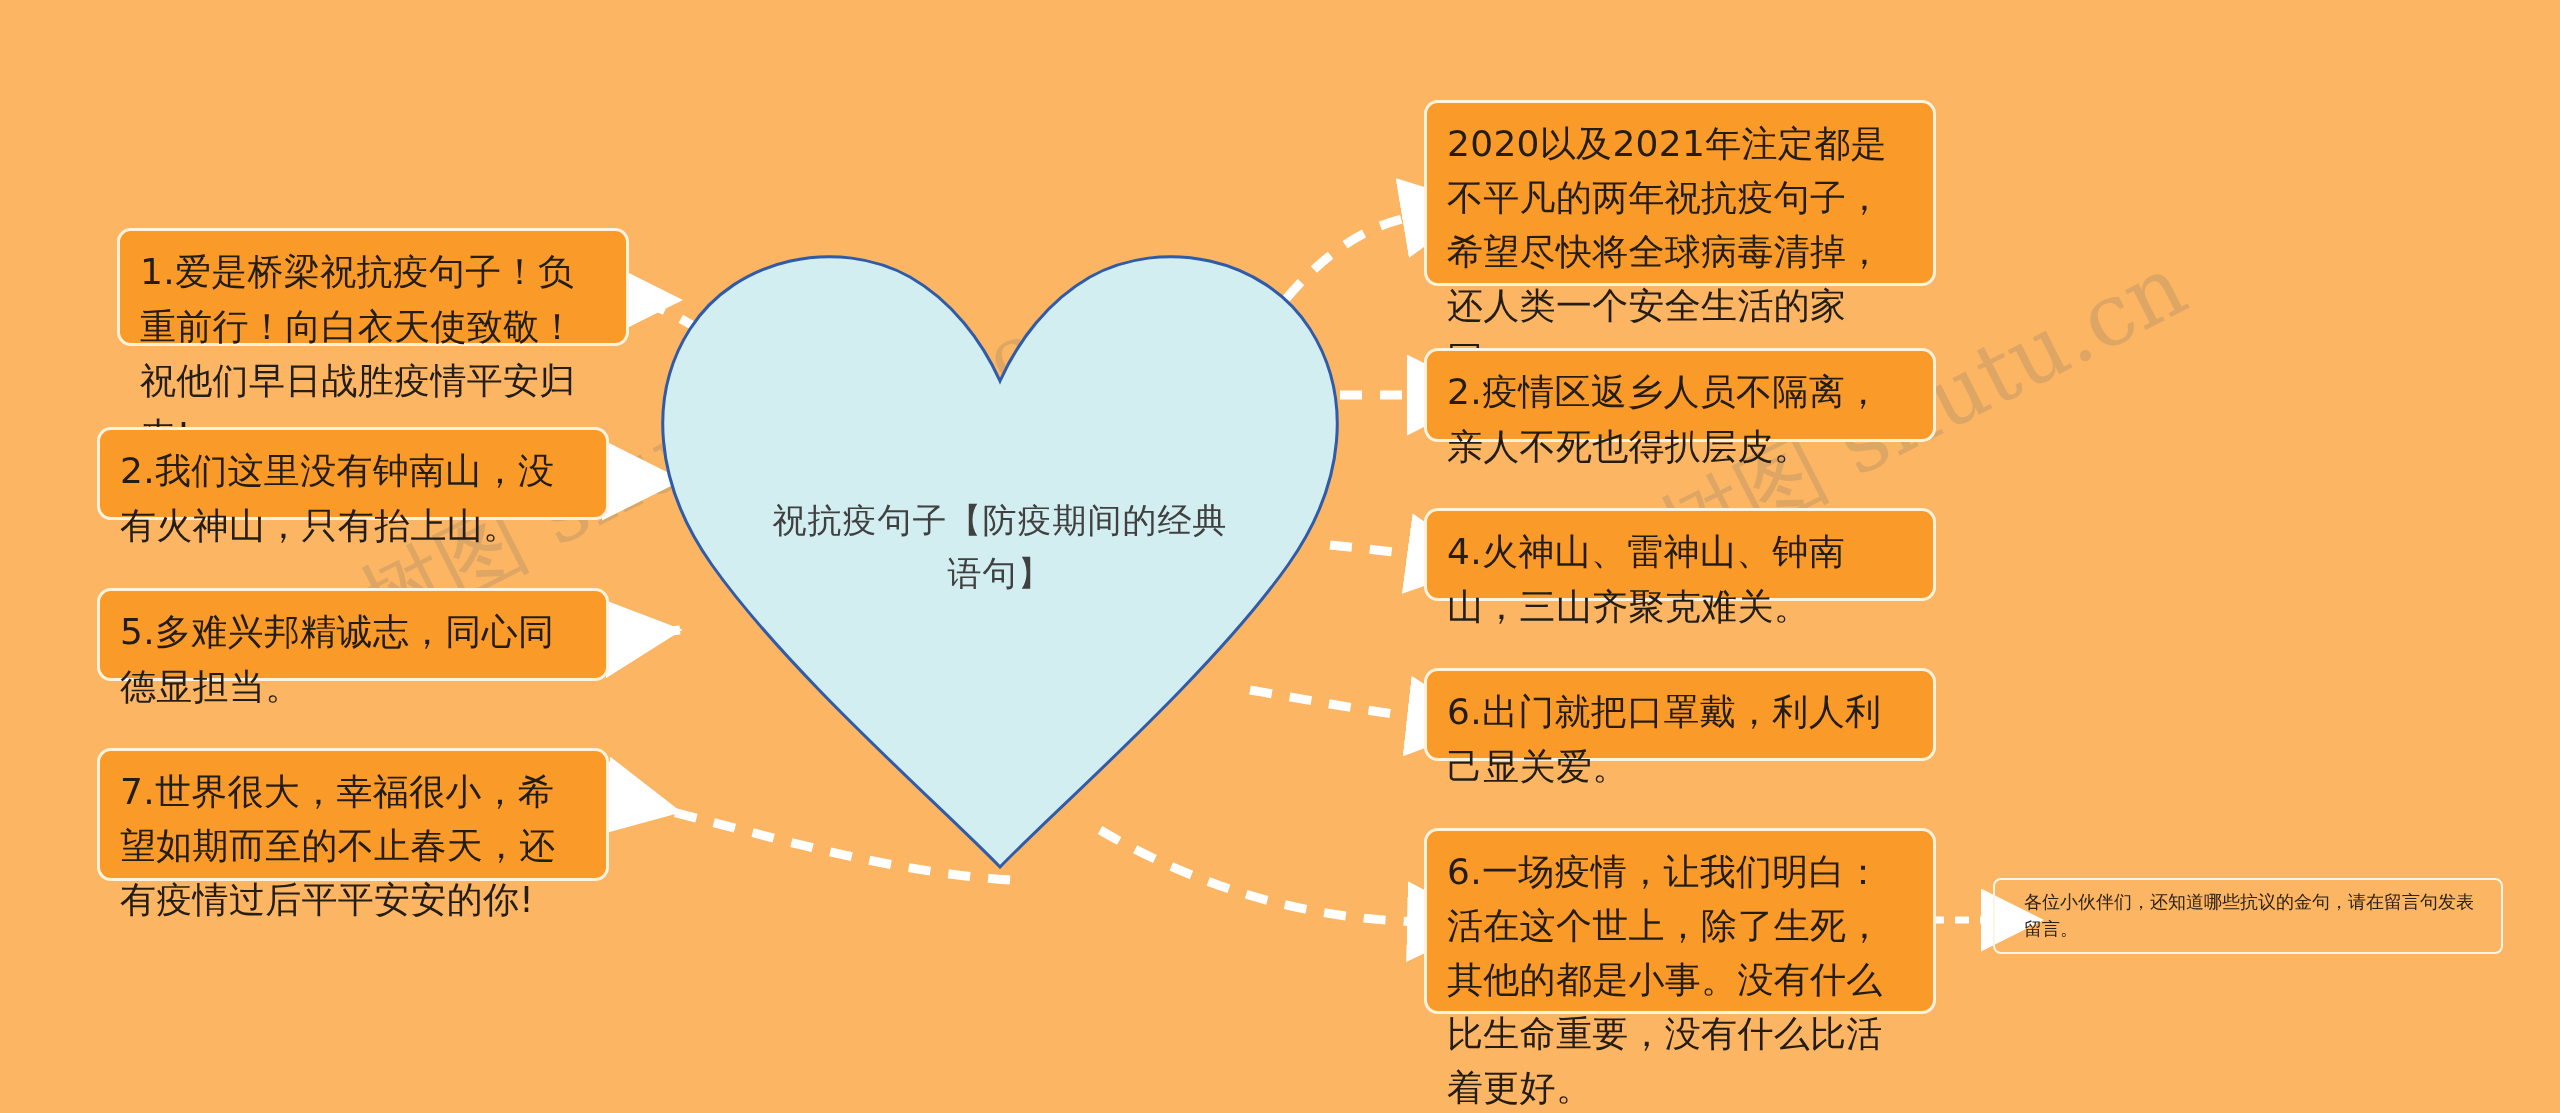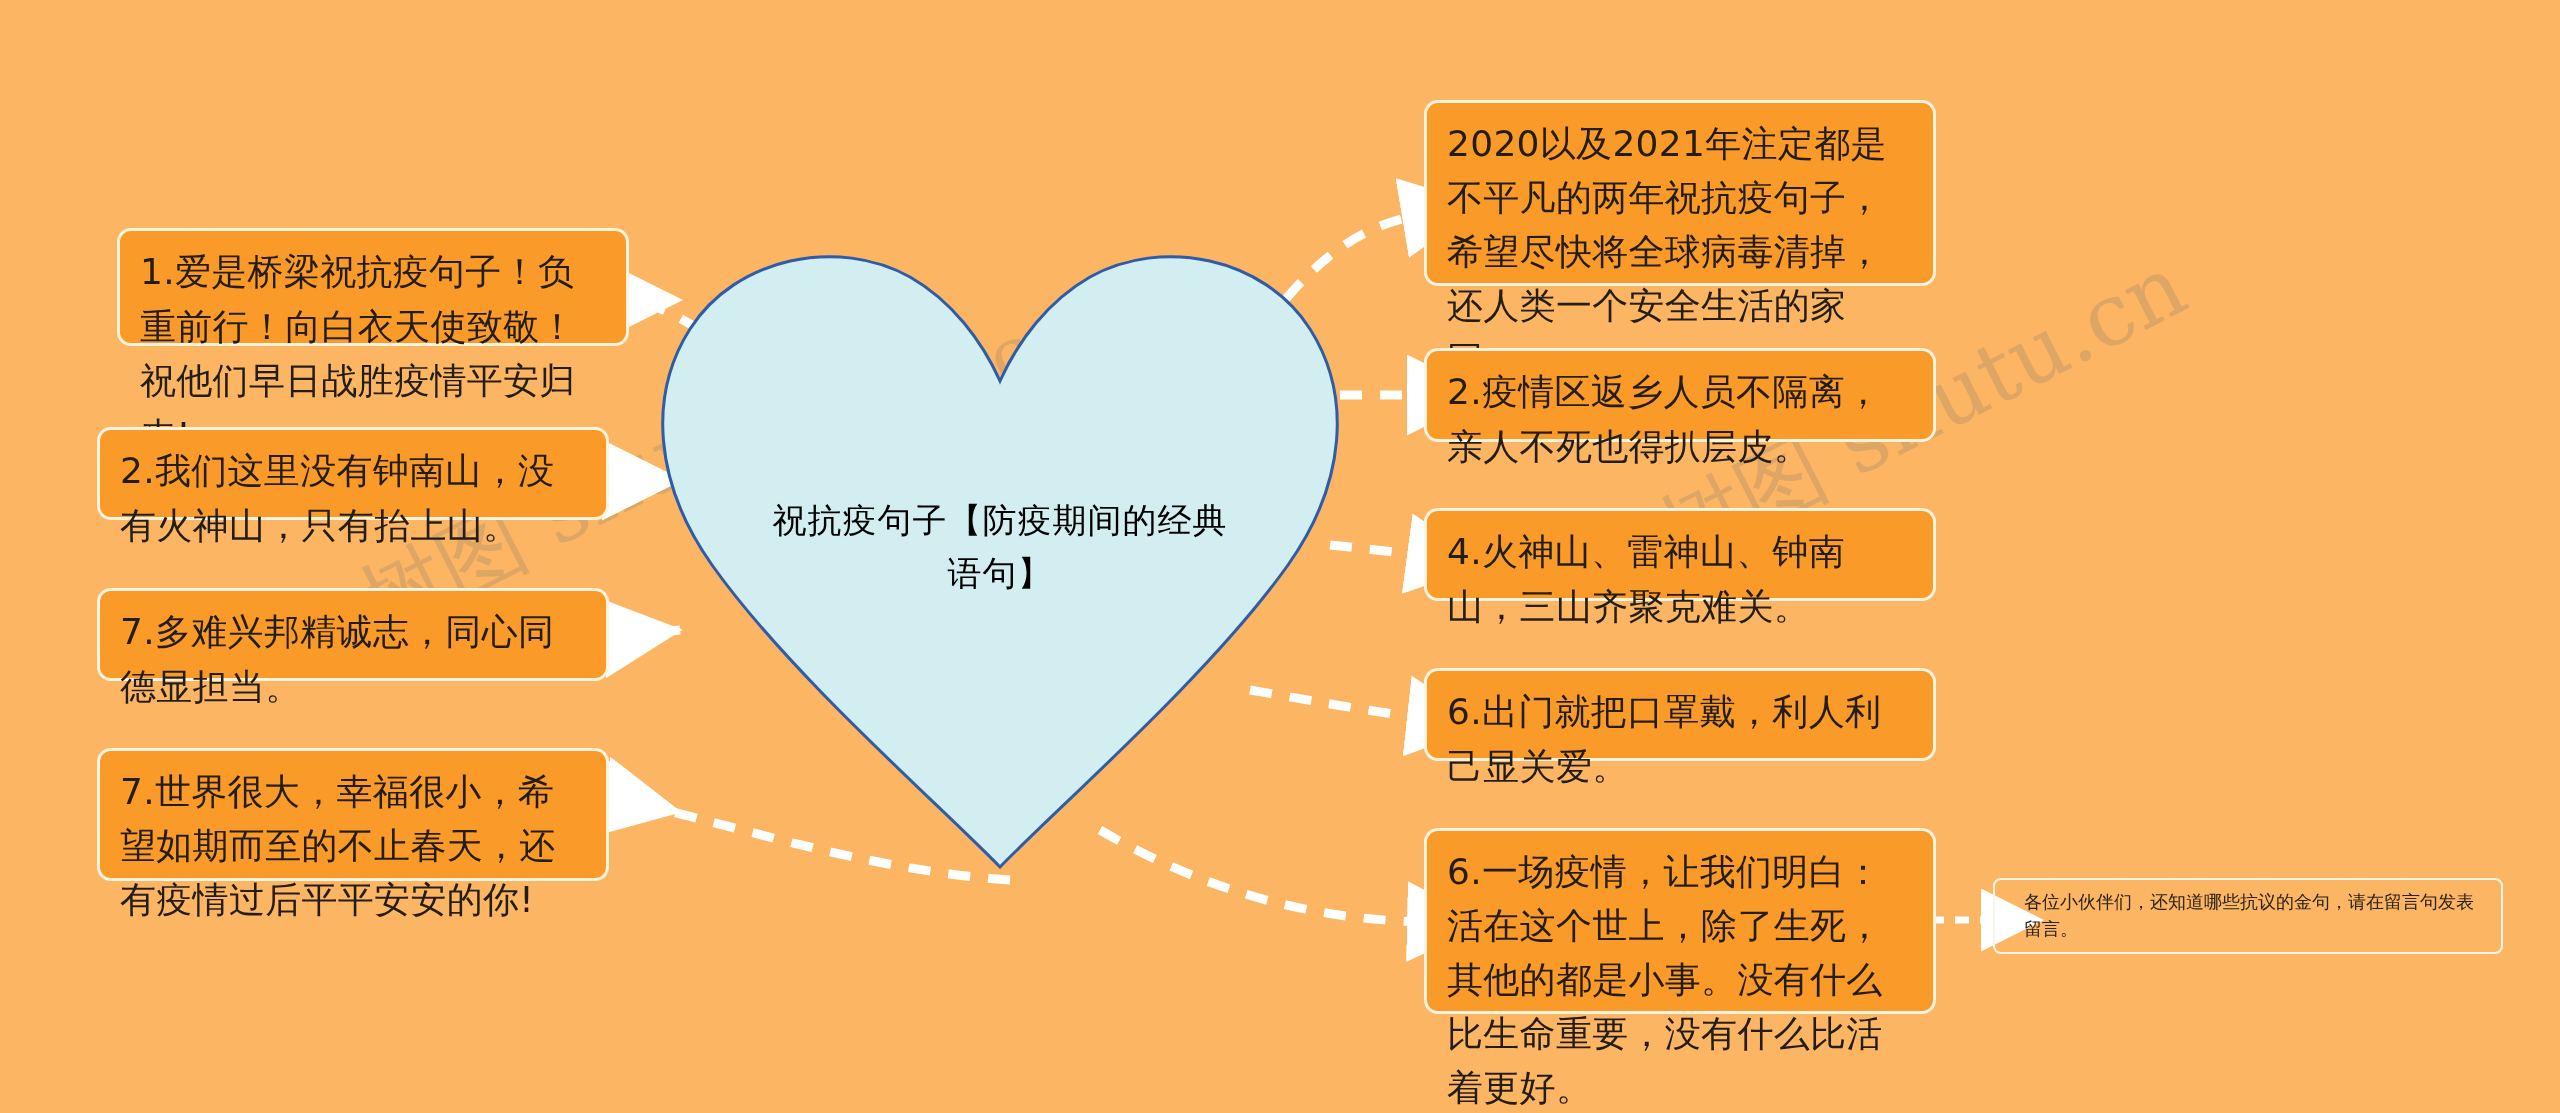--- a/index.html
+++ b/index.html
@@ -27,21 +27,21 @@
     user-select:none;
     font-weight:400;
   }
 
   
   .heart-wrap{position:absolute;left:640px;top:205px;width:720px;height:690px;}
   .heart-wrap svg{display:block;width:720px;height:690px;}
   .heart-title{
     position:absolute;left:0;top:0;width:720px;height:690px;
     display:flex;align-items:center;justify-content:center;
-    color:#000000;font-size:34px;line-height:1.55;text-align:center;
+    color:#404040;font-size:34px;line-height:1.55;text-align:center;
     letter-spacing:1px;
   }
   .heart-title span{display:block;max-width:470px;margin-top:-6px;}
 
   
   .note{
     position:absolute;
     background:#fa9a28;
     border:3px solid #fdf3de;
     border-radius:14px;
@@ -124,21 +124,21 @@
 
   <div class="note" style="left:97px;top:228px;width:512px;height:118px;margin-left:20px;">
     <span>1.爱是桥梁祝抗疫句子！负重前行！向白衣天使致敬！祝他们早日战胜疫情平安归来!</span>
   </div>
 
   <div class="note" style="left:97px;top:427px;width:512px;height:93px;">
     <span>2.我们这里没有钟南山，没有火神山，只有抬上山。</span>
   </div>
 
   <div class="note" style="left:97px;top:588px;width:512px;height:93px;">
-    <span>7.多难兴邦精诚志，同心同德显担当。</span>
+    <span>5.多难兴邦精诚志，同心同德显担当。</span>
   </div>
 
   <div class="note tall" style="left:97px;top:748px;width:512px;height:133px;">
     <span>7.世界很大，幸福很小，希望如期而至的不止春天，还有疫情过后平平安安的你!</span>
   </div>
 
   <div class="note tall" style="left:1424px;top:100px;width:512px;height:186px;">
     <span>2020以及2021年注定都是不平凡的两年祝抗疫句子，希望尽快将全球病毒清掉，还人类一个安全生活的家园。</span>
   </div>
 

